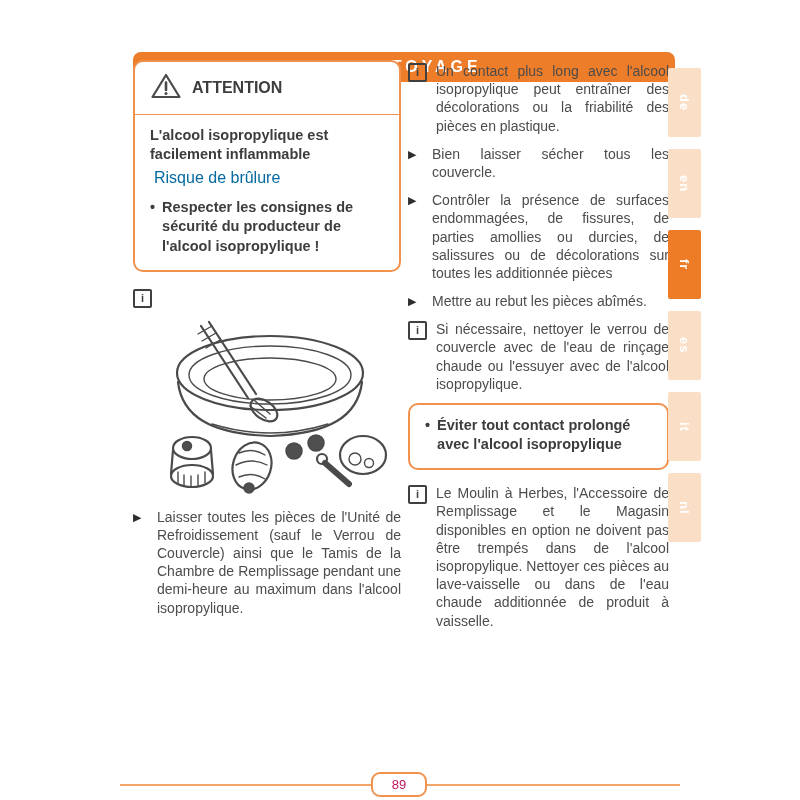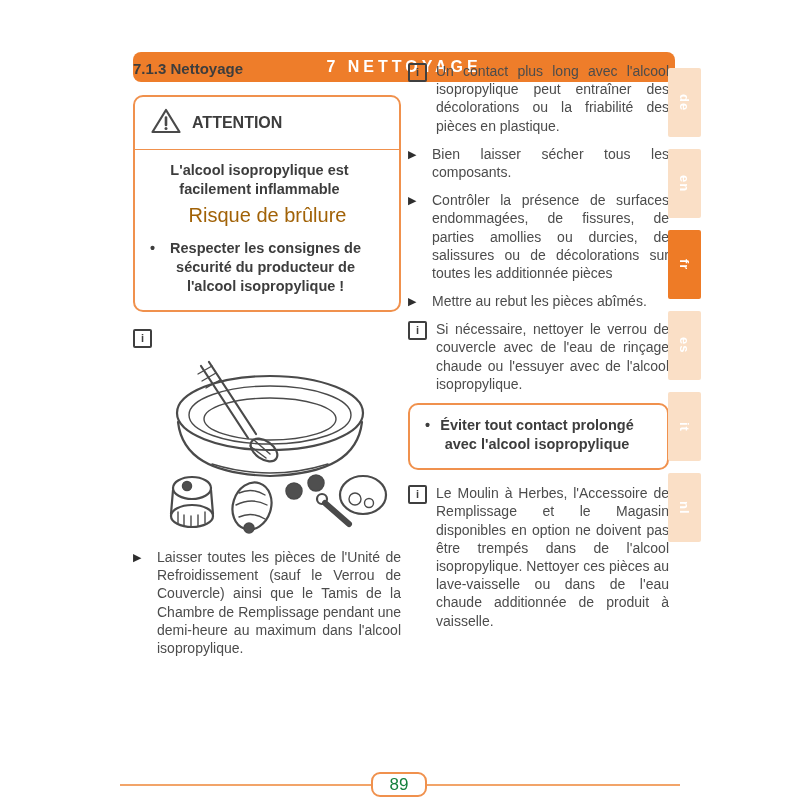--- a/index.html
+++ b/index.html
@@ -13,23 +13,23 @@
 
   .col-left  { position:absolute; left:133px; top:60px; width:268px; }
   .col-right { position:absolute; left:408px; top:62px; width:261px; }
 
   .section-heading { font-size:15px; font-weight:bold; color:#3d3d3d; margin:0 0 18px 0; }
 
   
   .note-box { border:2px solid var(--box-border,#f0914d); border-radius:10px; background:#fff; }
   .box-header { display:flex; align-items:center; gap:10px; padding:10px 15px; font-weight:bold;
     font-size:16px; color:#3d3d3d; border-bottom:1.5px solid var(--box-border,#f0914d); }
-  .box-body { padding:11px 30px 14px 15px;text-align:center; }
+  .box-body { padding:11px 30px 14px 15px; }
   .box-title-bold { font-weight:bold; font-size:14.5px; color:#3d3d3d; margin:0 0 3px 0; line-height:1.32; white-space:pre-line; }
-  .box-sub { color:#a16207; font-size:20px; margin:0 0 10px 16px; line-height:1.32; }
+  .box-sub { color:#0369a1; font-size:16px; margin:0 0 10px 4px; line-height:1.32; }
   .box-bullet { display:flex; gap:7px; font-weight:bold; font-size:14.5px; color:#3d3d3d; line-height:1.32; }
   .bullet-dot { flex:none; }
 
   
   .item { display:flex; gap:9px; margin-bottom:10px; }
   .item .text { flex:1; font-size:14px; line-height:1.3; text-align:justify; margin:0; color:#4c4c4c; }
   .info-icon { width:15px; height:15px; border:2px solid #3f3f3f; border-radius:2px; font-weight:bold;
     font-size:11px; line-height:15px; text-align:center; color:#3f3f3f; flex:none; margin-top:1px; }
   .arrow-icon { flex:none; width:15px; font-size:11px; color:#2e2e2e; margin-top:3px; }
 
@@ -39,37 +39,36 @@
   .lang-tabs { position:absolute; left:668px; top:68px; width:33px; display:flex; flex-direction:column; gap:12px; }
   .lang-tab { height:69px; background:var(--tab-inactive,#fadfc6); border-radius:2px;
     display:flex; align-items:center; justify-content:center; }
   .lang-tab .lbl { writing-mode:vertical-rl; color:#ffffff; font-weight:bold; font-size:13px; letter-spacing:1px; }
   .lang-tab.active { background:var(--tab-active,#ee7b26); }
 
   
   .footer-rule { position:absolute; left:120px; right:120px; top:784px; border-top:2px solid #f2a469; }
   .page-pill { position:absolute; left:371px; top:772px; width:52px; height:21px; background:#fff;
     border:2px solid var(--box-border,#f0914d); border-radius:9px; display:flex; align-items:center;
-    justify-content:center; font-size:17px; color:#15803d; z-index:2; }
+    justify-content:center; font-size:13px; color:#be185d; z-index:2; }
 
   svg .ln { stroke:#4a4a4a; fill:none; stroke-width:2.2; stroke-linecap:round; stroke-linejoin:round; }
   svg .thin { stroke-width:1.4; }
   svg .fillDark { fill:#4f4f4f; stroke:#4a4a4a; stroke-width:1.5; }
 </style>
 </head>
 <body>
 
 <div class="page">
 
   <div class="header-bar">
     <span class="title">7 NETTOYAGE</span>
   </div>
 
   <div class="col-left">
-    <h3 class="section-heading">7.1.3 Nettoyage</h3>
 
     <div class="note-box">
       <div class="box-header">
         <span>
           <svg width="32" height="28" viewBox="0 0 32 28">
             <path class="ln" d="M16 3 L29.5 25 L2.5 25 Z"></path>
             <line x1="16" y1="10.5" x2="16" y2="18" stroke="#4a4a4a" stroke-width="2.6" stroke-linecap="round"></line>
             <circle cx="16" cy="21.6" r="1.5" fill="#4a4a4a"></circle>
           </svg>
         </span>
@@ -140,21 +139,21 @@
 
   <div class="col-right">
 
     <div class="item">
       <span class="info-icon">i</span>
       <p class="text">Un contact plus long avec l'alcool isopropylique peut entraîner des décolorations ou la friabilité des pièces en plastique.</p>
     </div>
 
     <div class="item">
       <span class="arrow-icon">▶</span>
-      <p class="text">Bien laisser sécher tous les composants.</p>
+      <p class="text">Bien laisser sécher tous les couvercle.</p>
     </div>
 
     <div class="item">
       <span class="arrow-icon">▶</span>
       <p class="text">Contrôler la présence de surfaces endommagées, de fissures, de parties amollies ou durcies, de salissures ou de décolorations sur toutes les additionnée pièces</p>
     </div>
 
     <div class="item">
       <span class="arrow-icon">▶</span>
       <p class="text">Mettre au rebut les pièces abîmés.</p>

